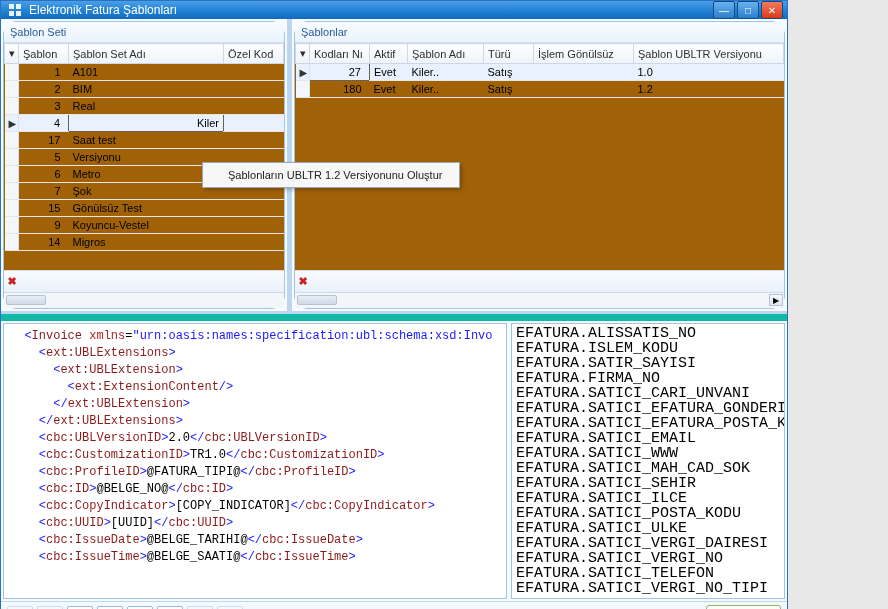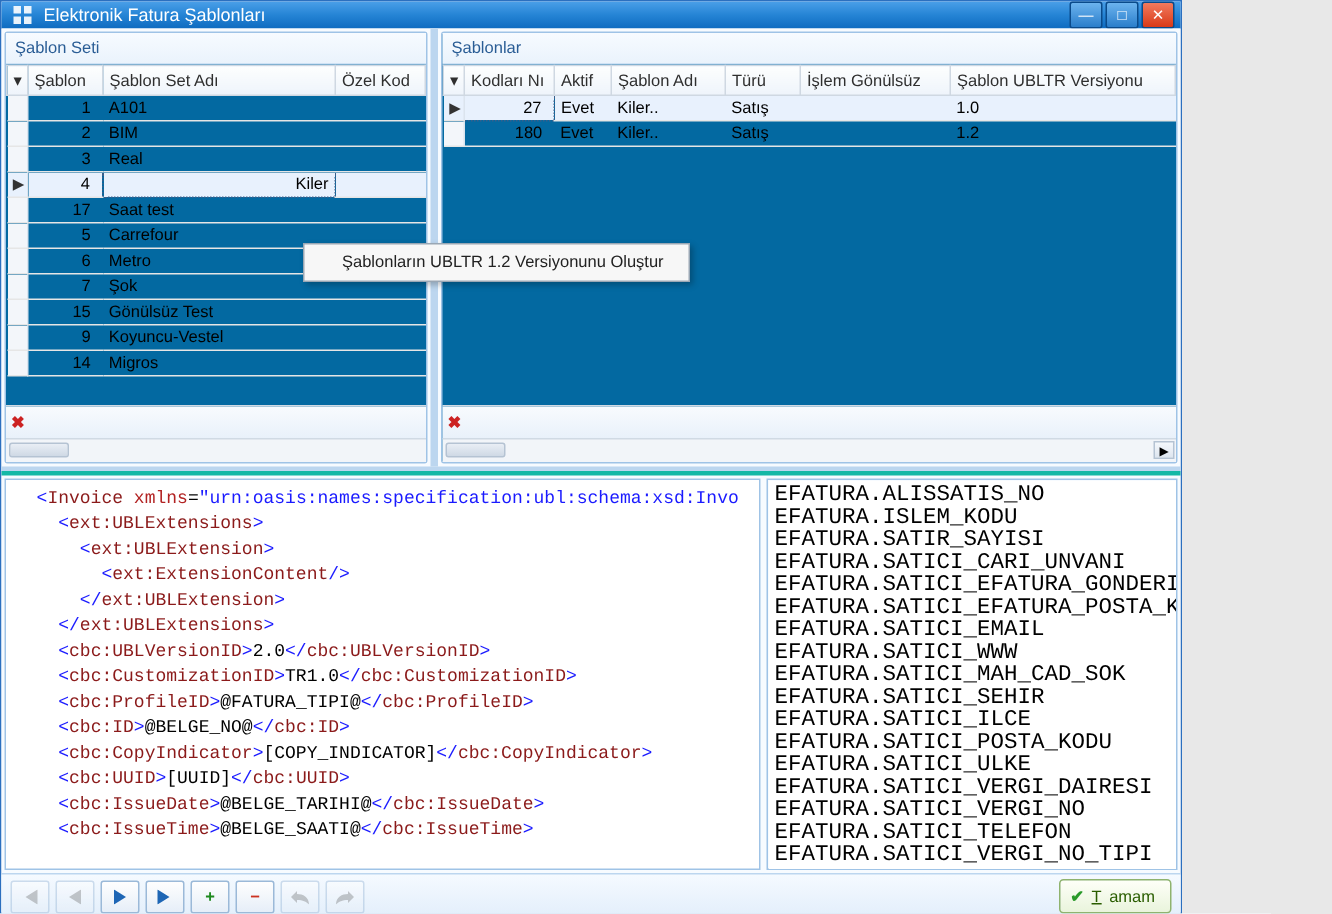--- a/index.html
+++ b/index.html
@@ -35,22 +35,22 @@
   border-radius:2px;
   background: linear-gradient(to bottom,#6cb3ee,#2a7ecb);
   display:flex; align-items:center; justify-content:center;
   color:#fff; font-size:10px; cursor:pointer;
 }
 .winbtn.close{ background:linear-gradient(to bottom,#f17a5e,#d93a18);}
 .content { flex:1; display:flex; flex-direction:column; background:#f7fbff; }
 .top-split { display:flex; height:295px; border-bottom:3px solid #bcd6ef; }
 .panel {
   display:flex; flex-direction:column;
-  border:1px solid #9fc3e6; margin:2px; background:#0369a1;
-  border-radius:2px;
+  border:1px solid #9fc3e6; margin:2px; background:#a16207;
+  border-radius:14px;
 }
 .panel.left{ width:282px; }
 .panel.right{ flex:1; }
 .panel-title{
   padding:4px 6px; color:#2a5d95; font-size:11px;
   background:linear-gradient(to bottom,#f7fbff,#eaf3fc);
   border-bottom:1px solid #cfe2f5;
 }
 .grid-wrap{ flex:1; overflow:auto; position:relative; }
 table.grid{ width:100%; border-collapse:collapse; font-size:11px; table-layout:fixed; }
@@ -71,21 +71,21 @@
   background:linear-gradient(to bottom,#f8fbfe,#e9f1fa);
 }
 .grid-footer .redx{ width:16px; color:#c22; font-weight:bold; text-align:center;}
 .hscroll{ height:16px; border-top:1px solid #d0dae4; background:#f2f5f9; position:relative;}
 .hscroll .thumb{ position:absolute; left:2px; top:2px; height:10px; width:40px;
   background:linear-gradient(to bottom,#e9eef5,#cfd9e5); border:1px solid #b5c3d3; border-radius:2px;}
 .hscroll .arrow{ position:absolute; top:1px; width:14px; height:12px; border:1px solid #b5c3d3;
   background:linear-gradient(to bottom,#f5f8fc,#dde5ef); font-size:8px; text-align:center; line-height:11px;}
 .hscroll .arrow.right{ right:1px;}
 .splitter-col{ width:5px; background:#bcd6ef;}
-.bottom-split{ flex:1; display:flex; border-top:3px solid #14b8a6; min-height:0;}
+.bottom-split{ flex:1; display:flex; border-top:7px solid #14b8a6; min-height:0;}
 .xml-pane{
   flex:1; margin:2px; border:1px solid #9fc3e6;
   background:#fff; overflow:auto;
   font-family: Consolas,"Courier New",monospace; font-size:12px; line-height:17px;
   padding:4px 6px; white-space:pre;
 }
 .token-elem{ color:#8b1a1a; }
 .token-attrname{ color:#b22222;}
 .token-attrval{ color:#1a1aff;}
 .token-text{ color:#000;}
@@ -197,21 +197,21 @@
                 </tr>
                 <tr>
                   <td class="rowhead"></td>
                   <td class="num">17</td>
                   <td>Saat test</td>
                   <td></td>
                 </tr>
                 <tr>
                   <td class="rowhead"></td>
                   <td class="num">5</td>
-                  <td>Carrefour</td>
+                  <td>Versiyonu</td>
                   <td></td>
                 </tr>
                 <tr>
                   <td class="rowhead"></td>
                   <td class="num">6</td>
                   <td>Metro</td>
                   <td></td>
                 </tr>
                 <tr>
                   <td class="rowhead"></td>
@@ -319,20 +319,21 @@
     <span class="token-angle">&lt;</span><span class="token-elem">cbc:ID</span><span class="token-angle">&gt;</span><span class="token-text">@BELGE_NO@</span><span class="token-angle">&lt;/</span><span class="token-elem">cbc:ID</span><span class="token-angle">&gt;</span>
     <span class="token-angle">&lt;</span><span class="token-elem">cbc:CopyIndicator</span><span class="token-angle">&gt;</span><span class="token-text">[COPY_INDICATOR]</span><span class="token-angle">&lt;/</span><span class="token-elem">cbc:CopyIndicator</span><span class="token-angle">&gt;</span>
     <span class="token-angle">&lt;</span><span class="token-elem">cbc:UUID</span><span class="token-angle">&gt;</span><span class="token-text">[UUID]</span><span class="token-angle">&lt;/</span><span class="token-elem">cbc:UUID</span><span class="token-angle">&gt;</span>
     <span class="token-angle">&lt;</span><span class="token-elem">cbc:IssueDate</span><span class="token-angle">&gt;</span><span class="token-text">@BELGE_TARIHI@</span><span class="token-angle">&lt;/</span><span class="token-elem">cbc:IssueDate</span><span class="token-angle">&gt;</span>
     <span class="token-angle">&lt;</span><span class="token-elem">cbc:IssueTime</span><span class="token-angle">&gt;</span><span class="token-text">@BELGE_SAATI@</span><span class="token-angle">&lt;/</span><span class="token-elem">cbc:IssueTime</span><span class="token-angle">&gt;</span>
 </div>
       <div class="fields-pane" id="fields-pane">
           <div>EFATURA.ALISSATIS_NO</div>
           <div>EFATURA.ISLEM_KODU</div>
           <div>EFATURA.SATIR_SAYISI</div>
+          <div>EFATURA.FIRMA_NO</div>
           <div>EFATURA.SATICI_CARI_UNVANI</div>
           <div>EFATURA.SATICI_EFATURA_GONDERICI_BIRIM</div>
           <div>EFATURA.SATICI_EFATURA_POSTA_KUTUSU</div>
           <div>EFATURA.SATICI_EMAIL</div>
           <div>EFATURA.SATICI_WWW</div>
           <div>EFATURA.SATICI_MAH_CAD_SOK</div>
           <div>EFATURA.SATICI_SEHIR</div>
           <div>EFATURA.SATICI_ILCE</div>
           <div>EFATURA.SATICI_POSTA_KODU</div>
           <div>EFATURA.SATICI_ULKE</div>

